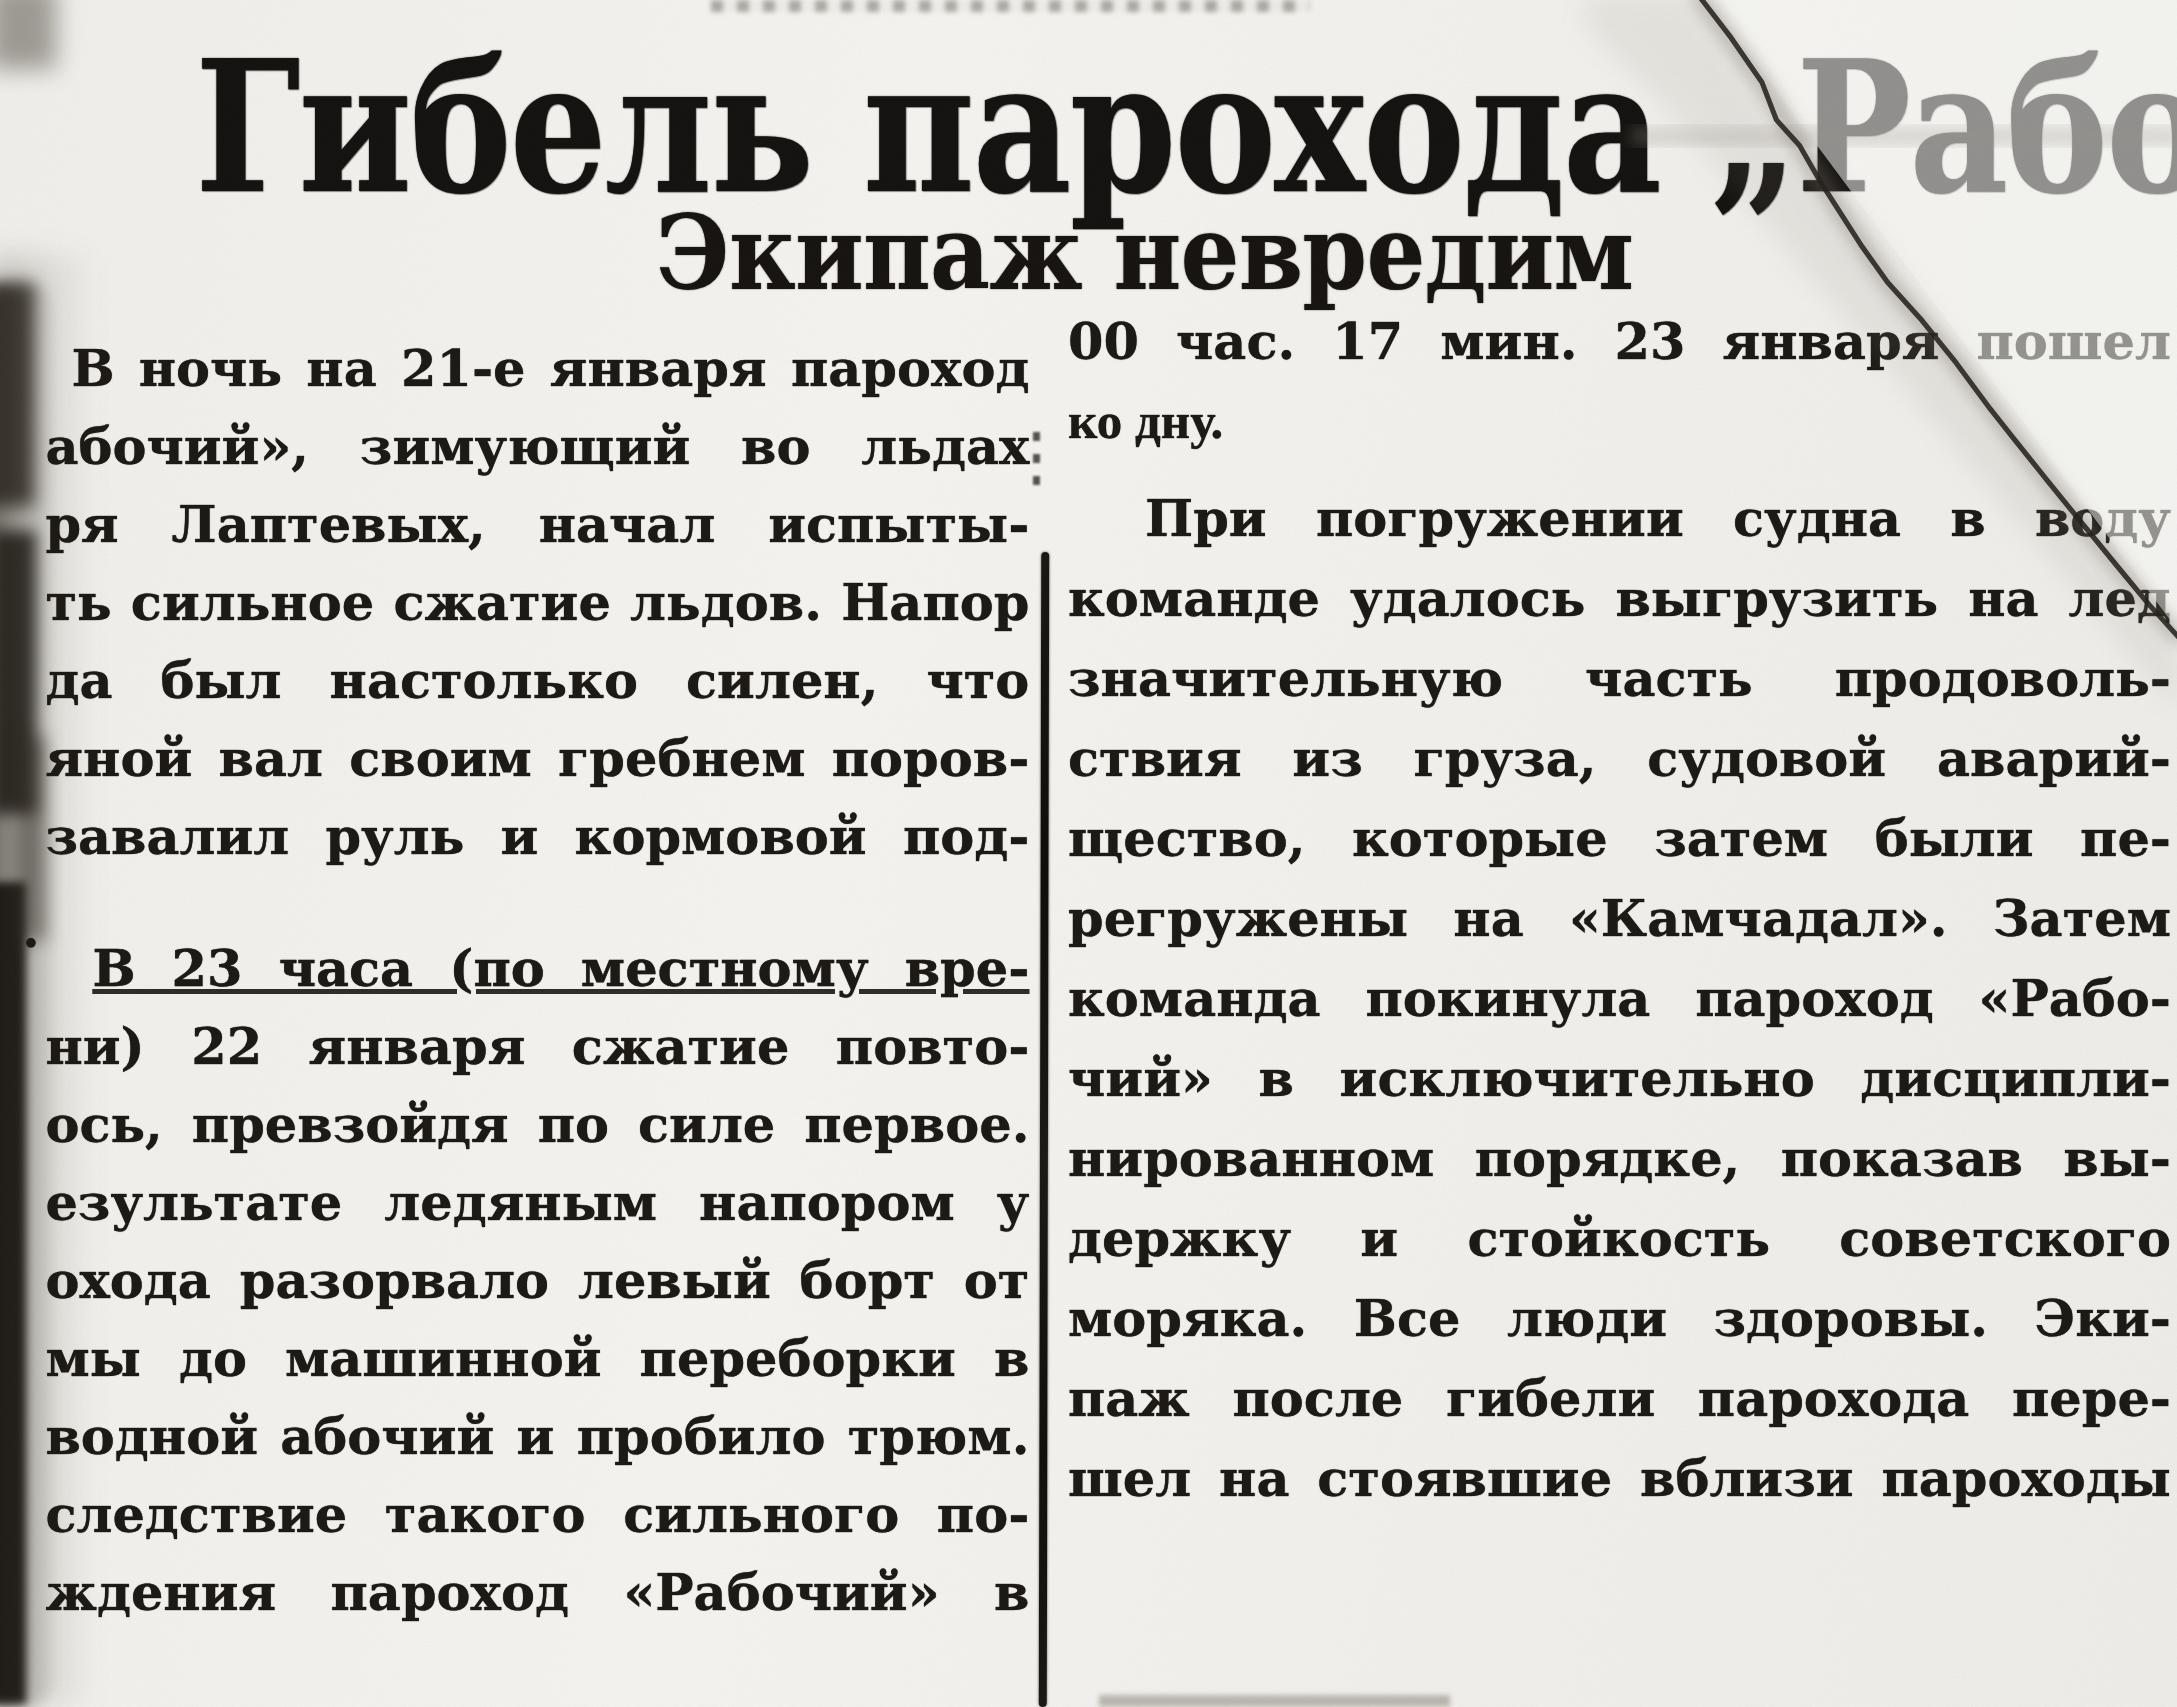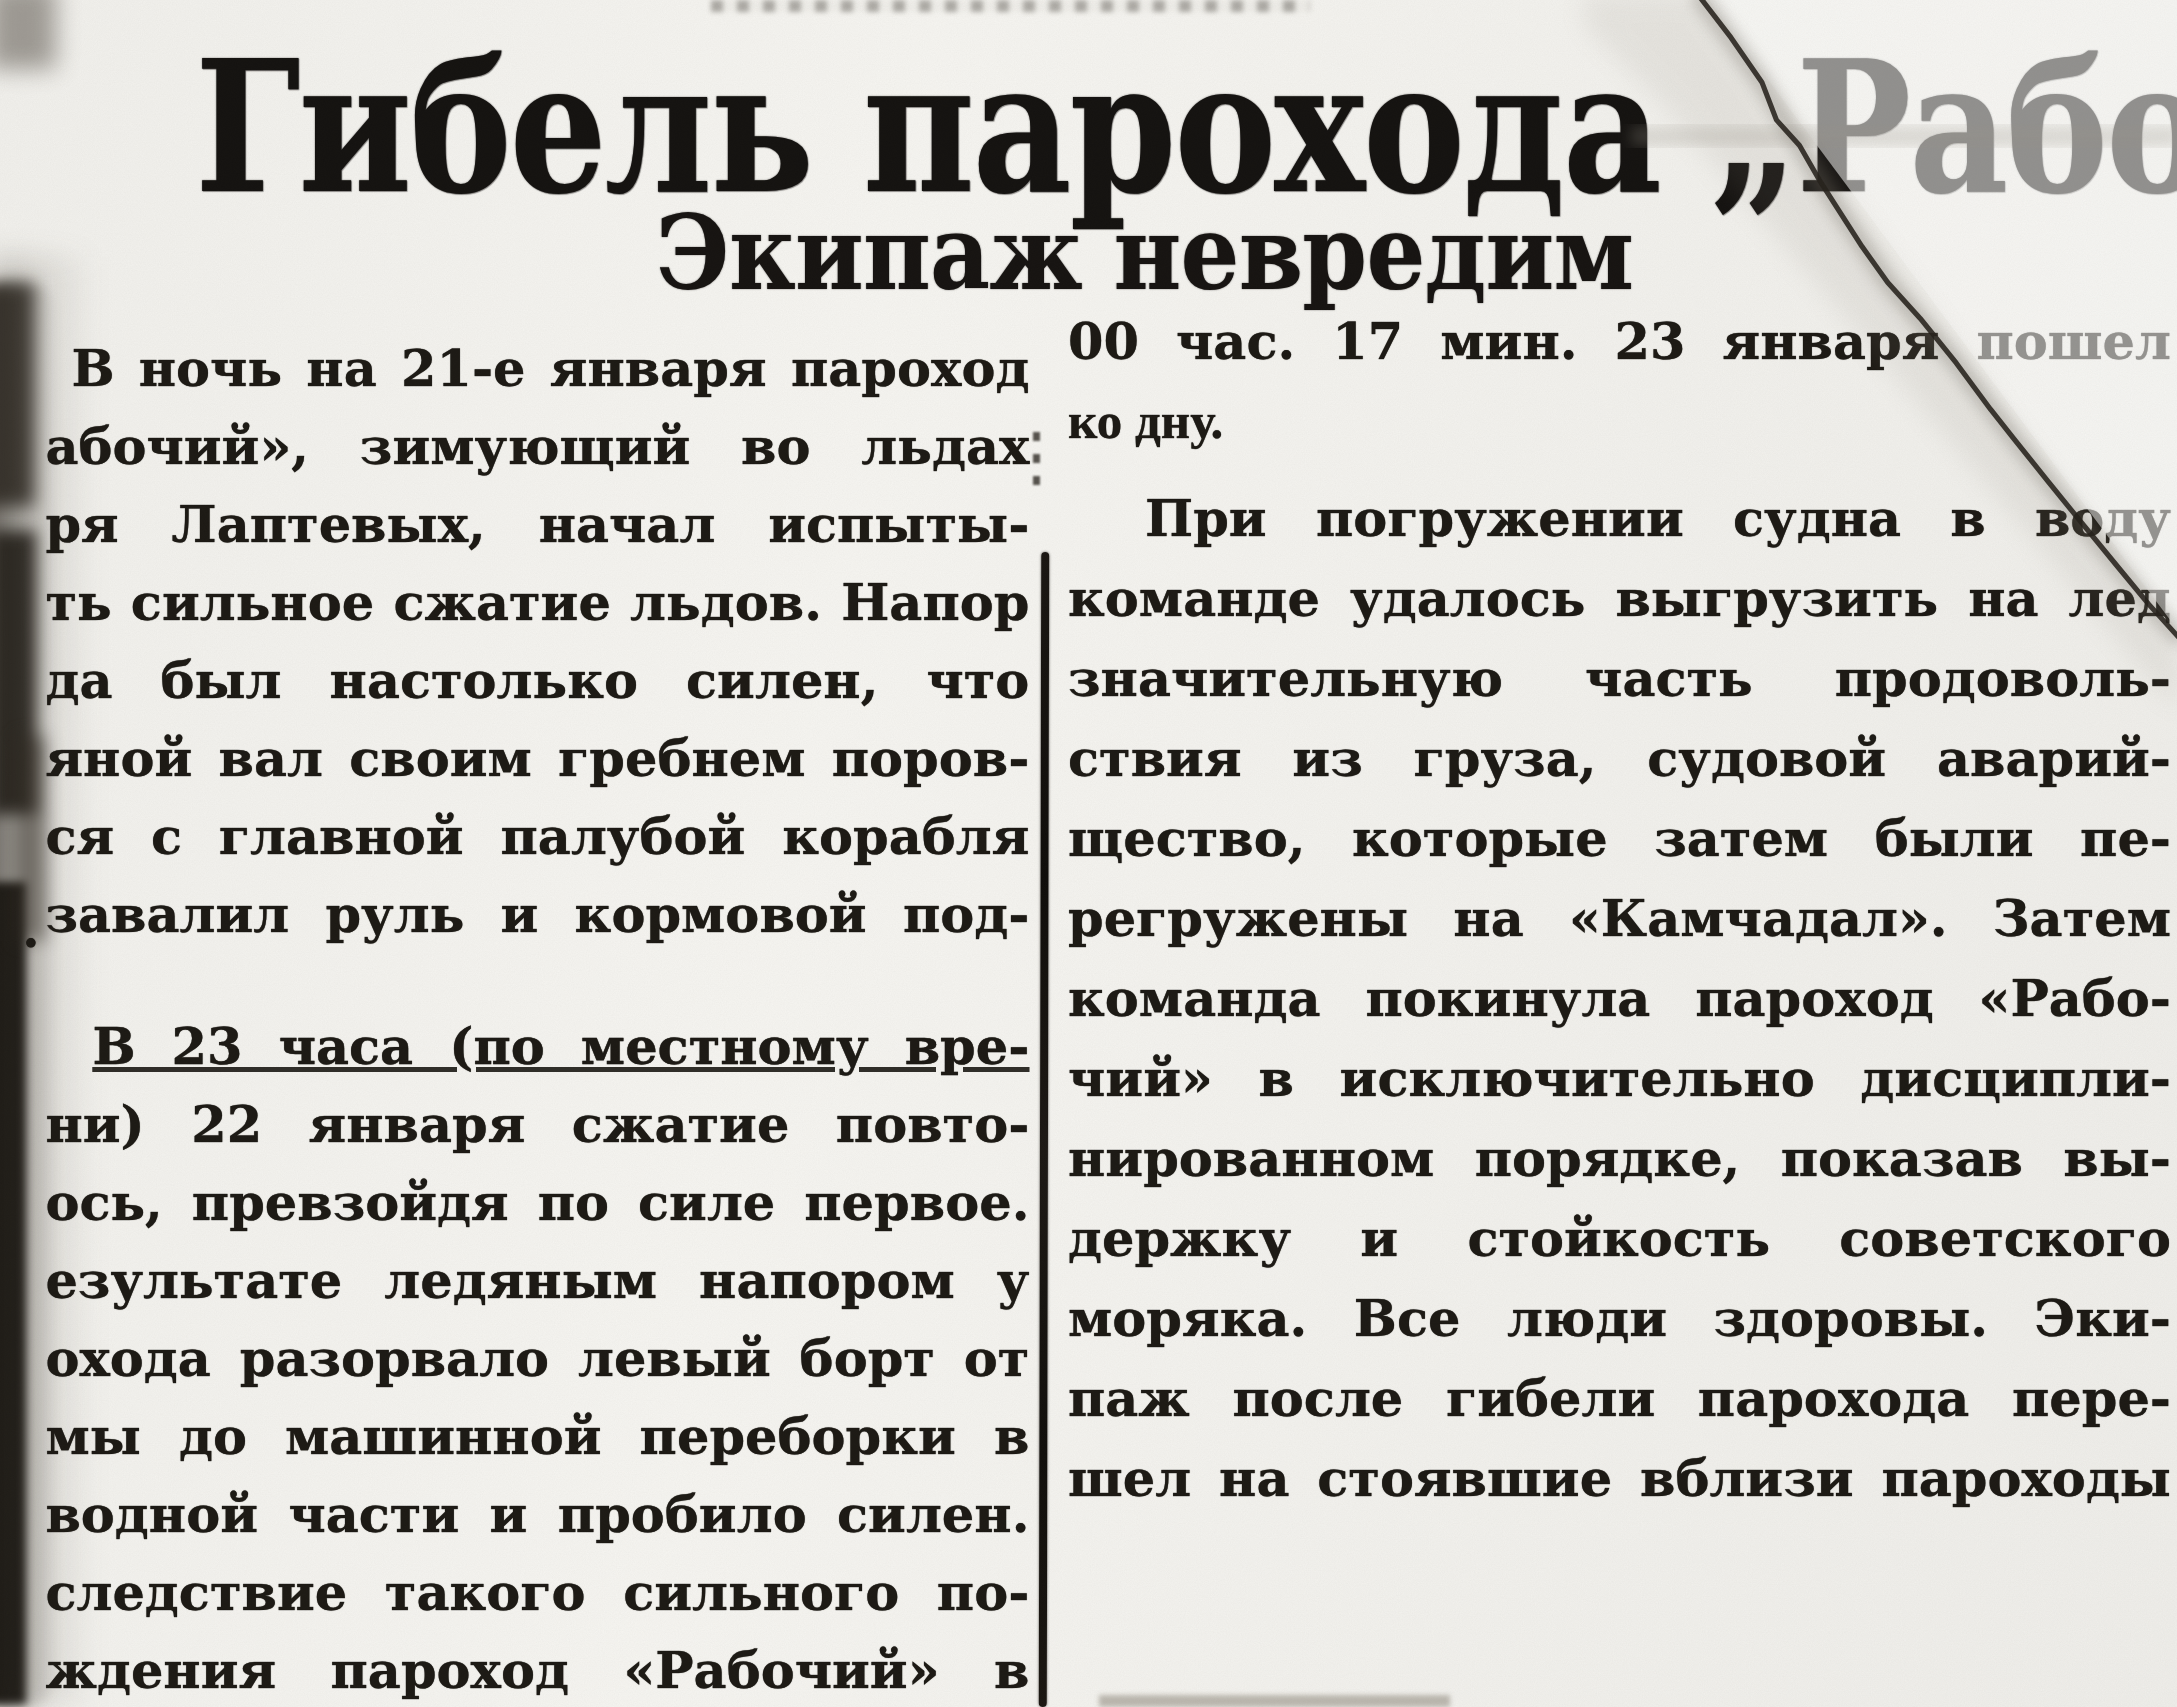--- a/index.html
+++ b/index.html
@@ -97,31 +97,30 @@
   <div class="subheadline">Экипаж невредим</div>
 
   <div class="col col-left">
     <div class="para ind30">
         <div class="line">В ночь на 21-е января пароход</div>
         <div class="line">абочий», зимующий во льдах</div>
         <div class="line">ря Лаптевых, начал испыты-</div>
         <div class="line">ть сильное сжатие льдов. Напор</div>
         <div class="line">да был настолько силен, что</div>
         <div class="line">яной вал своим гребнем поров-</div>
-        <div class="line">ся с главной палубой корабля</div>
         <div class="line">завалил руль и кормовой под-</div>
       </div>
     <div class="para ind55 p-gap-left">
         <div class="line">В 23 часа (по местному вре-</div>
         <div class="line">ни) 22 января сжатие повто-</div>
         <div class="line">ось, превзойдя по силе первое.</div>
         <div class="line">езультате ледяным напором у</div>
         <div class="line">охода разорвало левый борт от</div>
         <div class="line">мы до машинной переборки в</div>
-        <div class="line">водной части и пробило силен.</div>
+        <div class="line">водной абочий и пробило трюм.</div>
         <div class="line">следствие такого сильного по-</div>
         <div class="line">ждения пароход «Рабочий» в</div>
       </div>
   </div>
   <div class="fragment">.</div>
 
   <div class="col col-right">
     <div class="para last-left">
         <div class="line">00 час. 17 мин. 23 января пошел</div>
         <div class="line">ко дну.</div>

